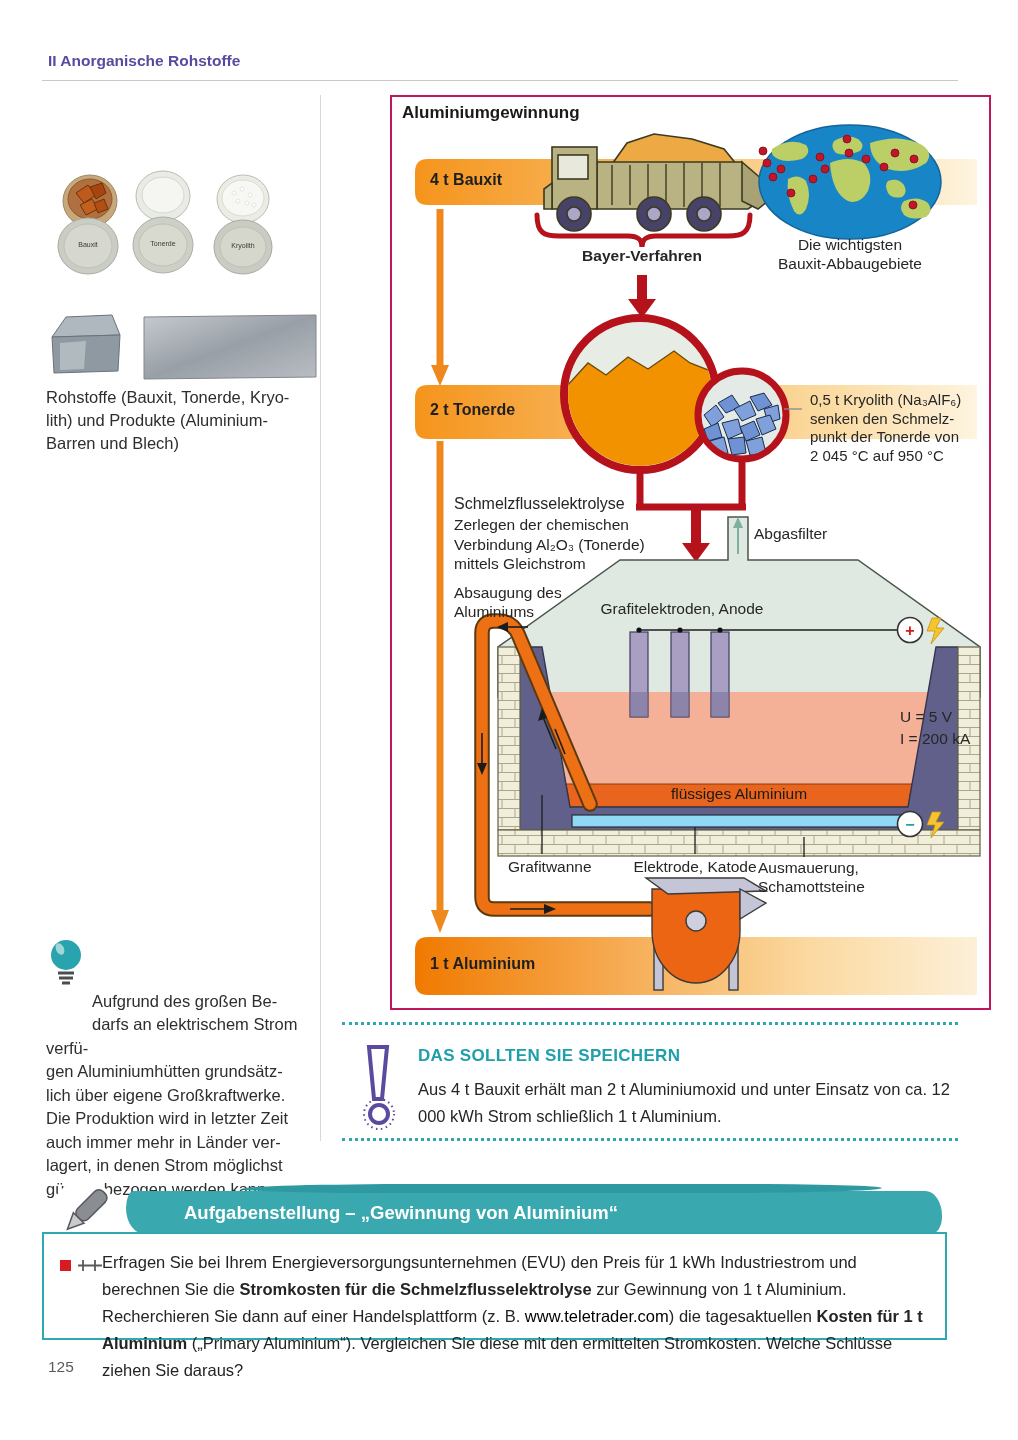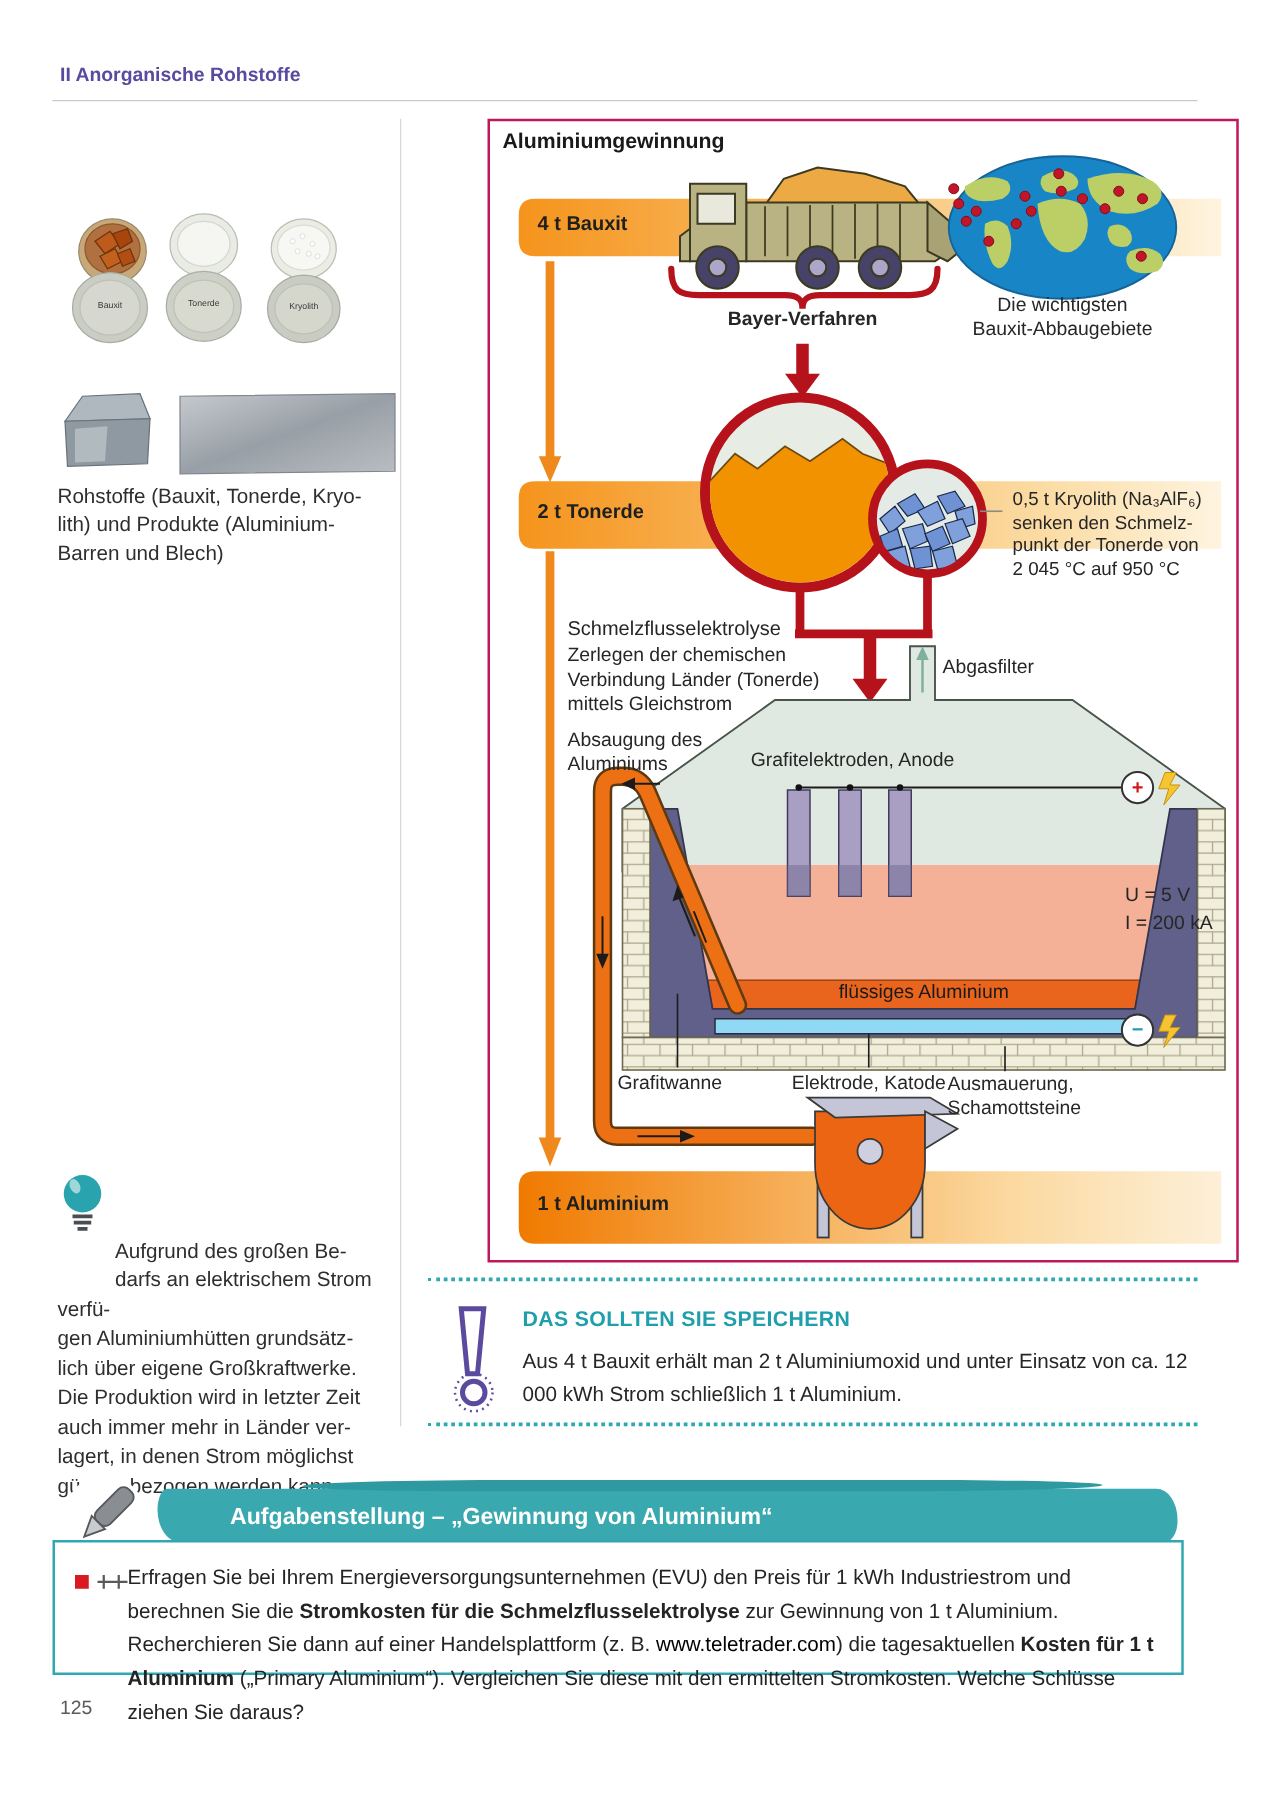--- a/index.html
+++ b/index.html
@@ -299,30 +299,30 @@
   <div class="fl ml ctr" style="left:366px;top:139px;width:184px;line-height:18.5px;">Die wichtigsten
 Bauxit-Abbaugebiete</div>
   <div class="fl ctr" style="left:170px;top:149px;width:160px;font-weight:bold;">Bayer-Verfahren</div>
   <div class="bandlab" style="left:38px;top:304px;">2 t Tonerde</div>
   <div class="fl ml" style="left:418px;top:294px;width:178px;font-size:15px;line-height:18.5px;">0,5 t Kryolith (Na₃AlF₆)
 senken den Schmelz-
 punkt der Tonerde von
 2 045 °C auf 950 °C</div>
   <div class="fl" style="left:62px;top:397px;font-size:16px;font-weight:normal;">Schmelzflusselektrolyse</div>
   <div class="fl ml" style="left:62px;top:418px;line-height:19.5px;">Zerlegen der chemischen
-Verbindung Länder (Tonerde)
+Verbindung Al₂O₃ (Tonerde)
 mittels Gleichstrom</div>
   <div class="fl" style="left:362px;top:427px;">Abgasfilter</div>
   <div class="fl ml" style="left:62px;top:486px;">Absaugung des
 Aluminiums</div>
   <div class="fl ctr" style="left:200px;top:502px;width:180px;">Grafitelektroden, Anode</div>
   <div class="fl ctr" style="left:259px;top:687px;width:176px;color:#1a1a1a;">flüssiges Aluminium</div>
   <div class="fl ml" style="left:508px;top:609px;line-height:21.5px;">U = 5 V
 I = 200 kA</div>
-  <div class="fl" style="left:102px;top:760px;">Grafitwanne</div>
+  <div class="fl" style="left:116px;top:760px;">Grafitwanne</div>
   <div class="fl ctr" style="left:233px;top:760px;width:140px;">Elektrode, Katode</div>
   <div class="fl ml" style="left:366px;top:761px;">Ausmauerung,
 Schamottsteine</div>
   <div class="bandlab" style="left:38px;top:858px;">1 t Aluminium</div>
   <div class="fl ctr" style="left:505px;top:524px;width:26px;color:#D01818;font-weight:bold;font-size:16px;">+</div>
   <div class="fl ctr" style="left:505px;top:718px;width:26px;color:#1E9FAB;font-weight:bold;font-size:16px;">−</div>
 </div>
 
 <div class="dots" style="left:342px;top:1022px;width:616px;"></div>
 <svg class="abs" style="left:352px;top:1044px;" width="58" height="92" viewBox="0 0 58 92">

